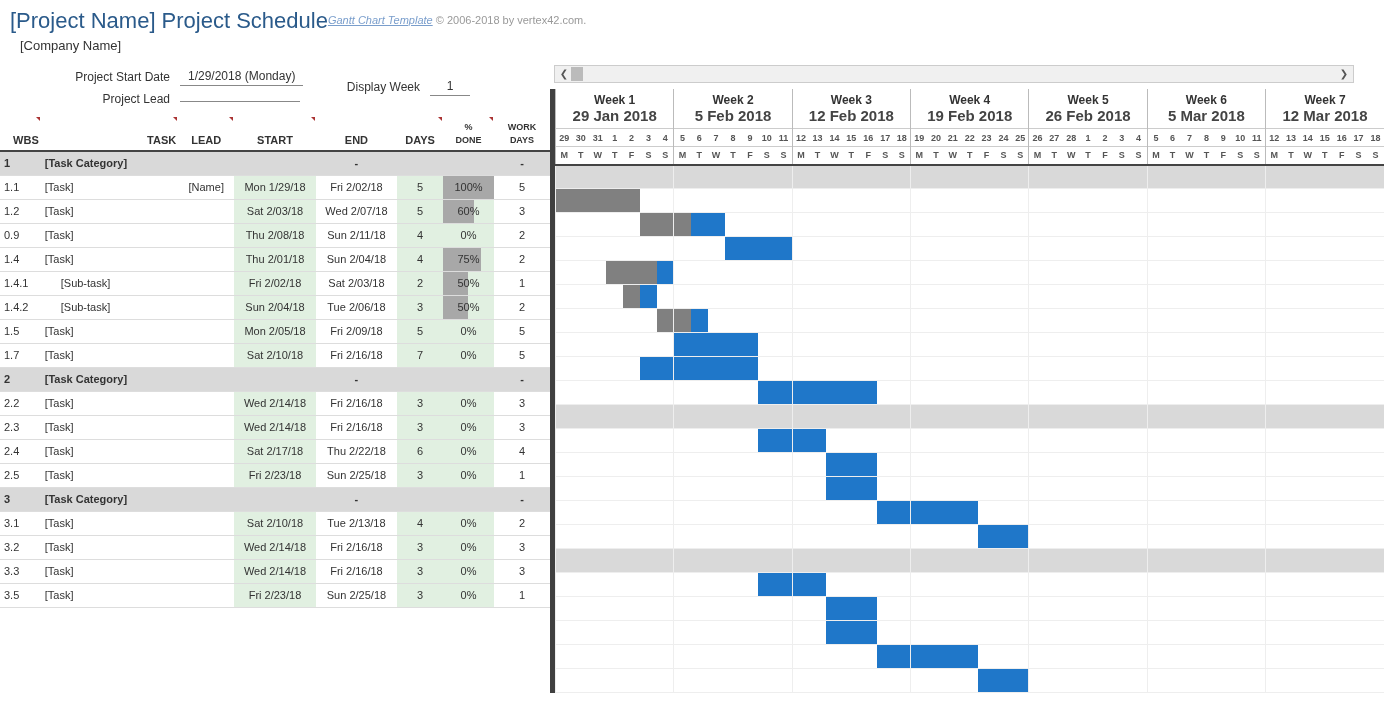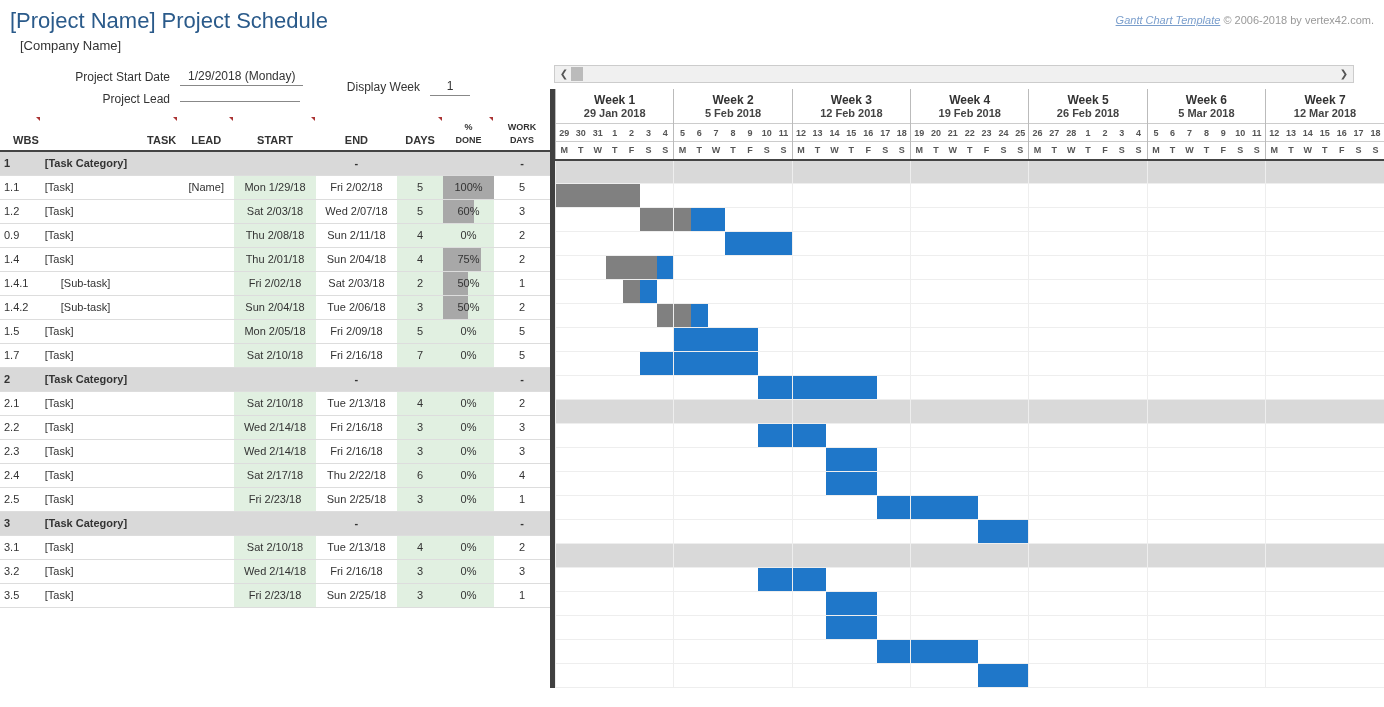--- a/index.html
+++ b/index.html
@@ -3,21 +3,21 @@
 <meta charset="utf-8">
 <style>
   * { box-sizing: border-box; margin: 0; padding: 0; }
   body {
     font-family: Arial, sans-serif;
     font-size: 12px;
     color: #333;
     background: #fff;
     width: 1384px;
   }
-  .header { padding: 8px 10px 2px 10px; display:flex; justify-content:space-between; align-items:flex-start;}
+  .header { padding: 8px 18px 2px 10px; display:flex; justify-content:flex-start; align-items:flex-start;}
   .title { font-size: 22px; color: #2a5a8a; font-weight: 400; }
   .attribution { font-size: 11px; color: #999; padding-top:6px;}
   .attribution a { color: #7a9ecc; text-decoration: underline; font-style: italic; }
   .company { padding: 2px 10px 8px 20px; font-size: 13px; }
   .topflex { display: flex; }
   .leftcol { width: 550px; flex: 0 0 550px; }
   .rightcol { flex: 1 1 auto; overflow:hidden;}
 
   
   .meta { display:flex; align-items:center; padding: 6px 0 10px 0; }
@@ -48,21 +48,21 @@
   .pct-cell { position:relative; }
   .pct-bar { position:absolute; left:0; top:0; bottom:0; background:#a8a8a8; }
   .pct-text { position:relative; z-index:1; }
   td.indent { padding-left:20px; }
 
   
   .calwrap { border-left:5px solid #404040; }
   .cal { }
   .cal th, .cal td { text-align:center; font-size:9px; padding:0; }
   .weekhead th { font-size:12px; padding:4px 0 0 0; border-left:1px solid #bbb;}
-  .weekdate th { font-size:11px; color:#444; padding:0 0 4px 0; border-left:1px solid #bbb;}
+  .weekdate th { font-size:15px; color:#444; padding:0 0 4px 0; border-left:1px solid #bbb;}
   .daynum th { font-size:9px; color:#555; height:18px; border-top:1px solid #ccc;}
   .daylet th { font-size:9px; color:#555; height:18px; border-top:1px solid #ccc; border-bottom:2px solid #444;}
   .daynum th.wkstart, .daylet th.wkstart { border-left:1px solid #bbb;margin-top:44px; }
   .cal td { height:24px; border-bottom:1px solid #eee; }
   .cal td.wkstart { border-left:1px solid #eee; }
   .cal tr.cat td { background:#d9d9d9; }
   .bar-plan { background:#1f77c9; }
   .bar-done { background:#808080; }
 
   
@@ -219,30 +219,20 @@
             <td>2</td>
             <td>[Task Category]</td>
             <td></td>
             <td></td>
             <td class="center">-</td>
             <td></td>
             <td></td>
             <td class="center">-</td>
           </tr>
           <tr>
-            <td>2.1</td>
-            <td class="">[Task]</td>
-            <td class="center"></td>
-            <td class="center greenish">Sat 2/10/18</td>
-            <td class="center">Tue 2/13/18</td>
-            <td class="center greenish">4</td>
-            <td class="center greenish pct-cell"><span class="pct-bar" style="width:0%"></span><span class="pct-text">0%</span></td>
-            <td class="center">2</td>
-          </tr>
-          <tr>
             <td>2.2</td>
             <td class="">[Task]</td>
             <td class="center"></td>
             <td class="center greenish">Wed 2/14/18</td>
             <td class="center">Fri 2/16/18</td>
             <td class="center greenish">3</td>
             <td class="center greenish pct-cell"><span class="pct-bar" style="width:0%"></span><span class="pct-text">0%</span></td>
             <td class="center">3</td>
           </tr>
           <tr>
@@ -290,20 +280,30 @@
             <td class="">[Task]</td>
             <td class="center"></td>
             <td class="center greenish">Sat 2/10/18</td>
             <td class="center">Tue 2/13/18</td>
             <td class="center greenish">4</td>
             <td class="center greenish pct-cell"><span class="pct-bar" style="width:0%"></span><span class="pct-text">0%</span></td>
             <td class="center">2</td>
           </tr>
           <tr>
             <td>3.2</td>
+            <td class="">[Task]</td>
+            <td class="center"></td>
+            <td class="center greenish">Wed 2/14/18</td>
+            <td class="center">Fri 2/16/18</td>
+            <td class="center greenish">3</td>
+            <td class="center greenish pct-cell"><span class="pct-bar" style="width:0%"></span><span class="pct-text">0%</span></td>
+            <td class="center">3</td>
+          </tr>
+          <tr>
+            <td>3.3</td>
             <td class="">[Task]</td>
             <td class="center"></td>
             <td class="center greenish">Wed 2/14/18</td>
             <td class="center">Fri 2/16/18</td>
             <td class="center greenish">3</td>
             <td class="center greenish pct-cell"><span class="pct-bar" style="width:0%"></span><span class="pct-text">0%</span></td>
             <td class="center">3</td>
           </tr>
           <tr>
             <td>3.5</td>

